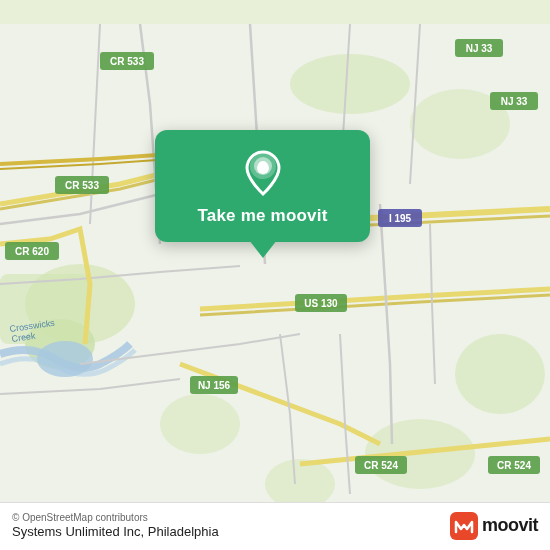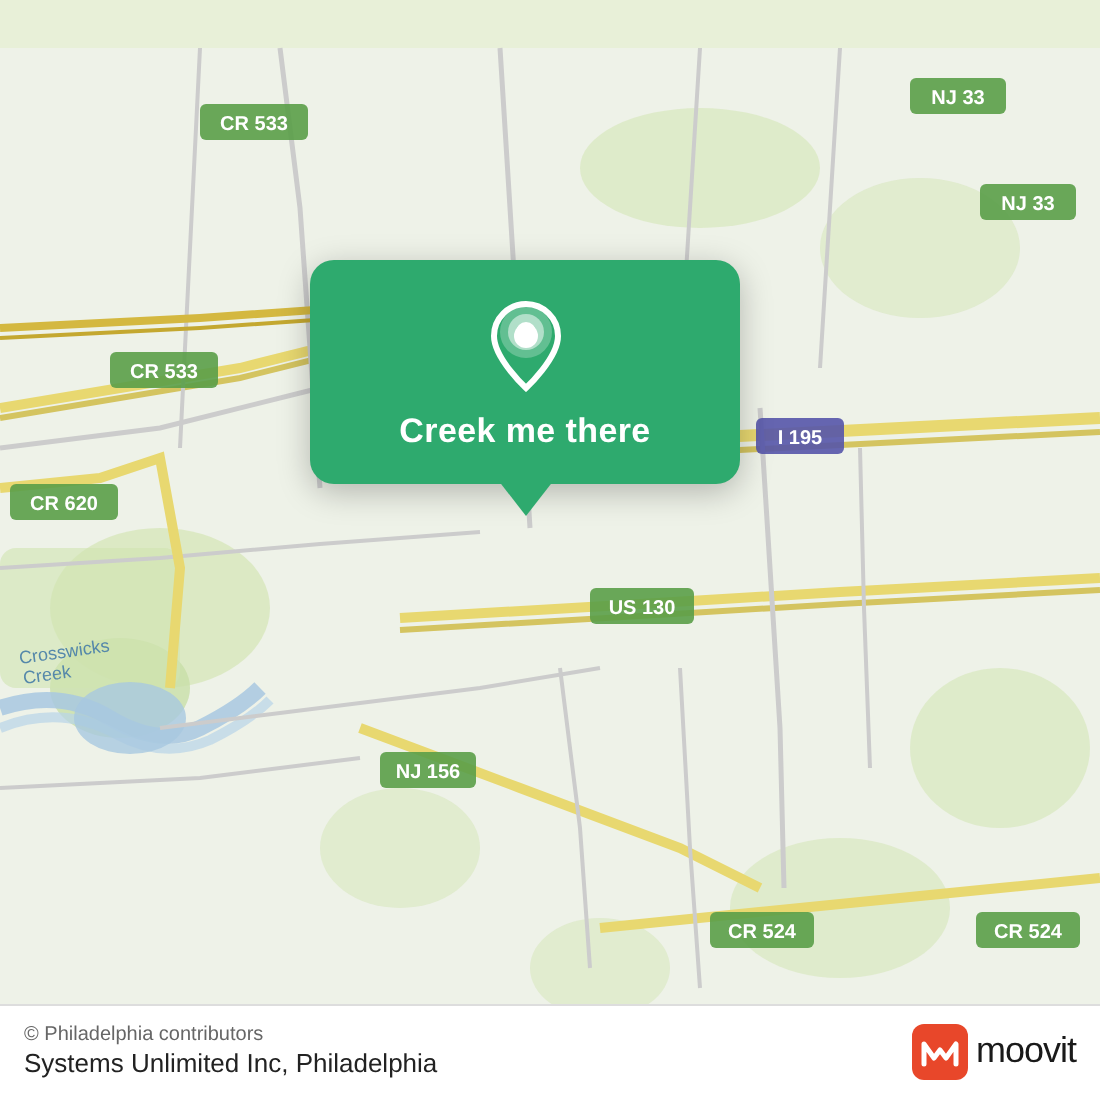--- a/index.html
+++ b/index.html
@@ -66,21 +66,21 @@
       gap: 4px;
     }
 
     .moovit-icon {
       width: 28px;
       height: 28px;
     }
 
     .moovit-text {
       font-size: 18px;
-      font-weight: normal;
+      font-weight: bold;
       color: #1a1a1a;
       letter-spacing: -0.5px;
     }
 
     
     .popup-card {
       position: absolute;
       top: 130px;
       left: 155px;
       width: 215px;
@@ -218,26 +218,26 @@
     <svg class="pin-icon" viewBox="0 0 48 48" xmlns="http://www.w3.org/2000/svg">
       <circle cx="24" cy="18" r="13" fill="white" opacity="0.25"></circle>
       <circle cx="24" cy="18" r="9" fill="white" opacity="0.5"></circle>
       <circle cx="24" cy="18" r="5" fill="white"></circle>
       <path d="M24 6 C16 6 10 12 10 20 C10 30 24 44 24 44 C24 44 38 30 38 20 C38 12 32 6 24 6 Z" fill="white" opacity="0.0"></path>
 
       <path d="M24 4 C15.2 4 8 11.2 8 20 C8 31.2 24 46 24 46 C24 46 40 31.2 40 20 C40 11.2 32.8 4 24 4 Z" fill="none" stroke="white" stroke-width="3"></path>
       <circle cx="24" cy="20" r="6" fill="white"></circle>
     </svg>
 
-    <button class="take-me-there-btn">Creek me there</button>
+    <button class="take-me-there-btn">Take me moovit</button>
   </div>
 
   <div class="bottom-bar">
     <div class="bottom-left">
-      <span class="osm-credit">© Philadelphia contributors</span>
+      <span class="osm-credit">© OpenStreetMap contributors</span>
       <span class="location-label">Systems Unlimited Inc, Philadelphia</span>
     </div>
     <div class="moovit-logo">
 
       <svg class="moovit-icon" viewBox="0 0 28 28" xmlns="http://www.w3.org/2000/svg">
         <rect width="28" height="28" rx="6" fill="#e8472a"></rect>
         <path d="M6 20 L6 10 L11 17 L14 13 L17 17 L22 10 L22 20" stroke="white" stroke-width="2.5" fill="none" stroke-linejoin="round" stroke-linecap="round"></path>
       </svg>
       <span class="moovit-text">moovit</span>
     </div>

